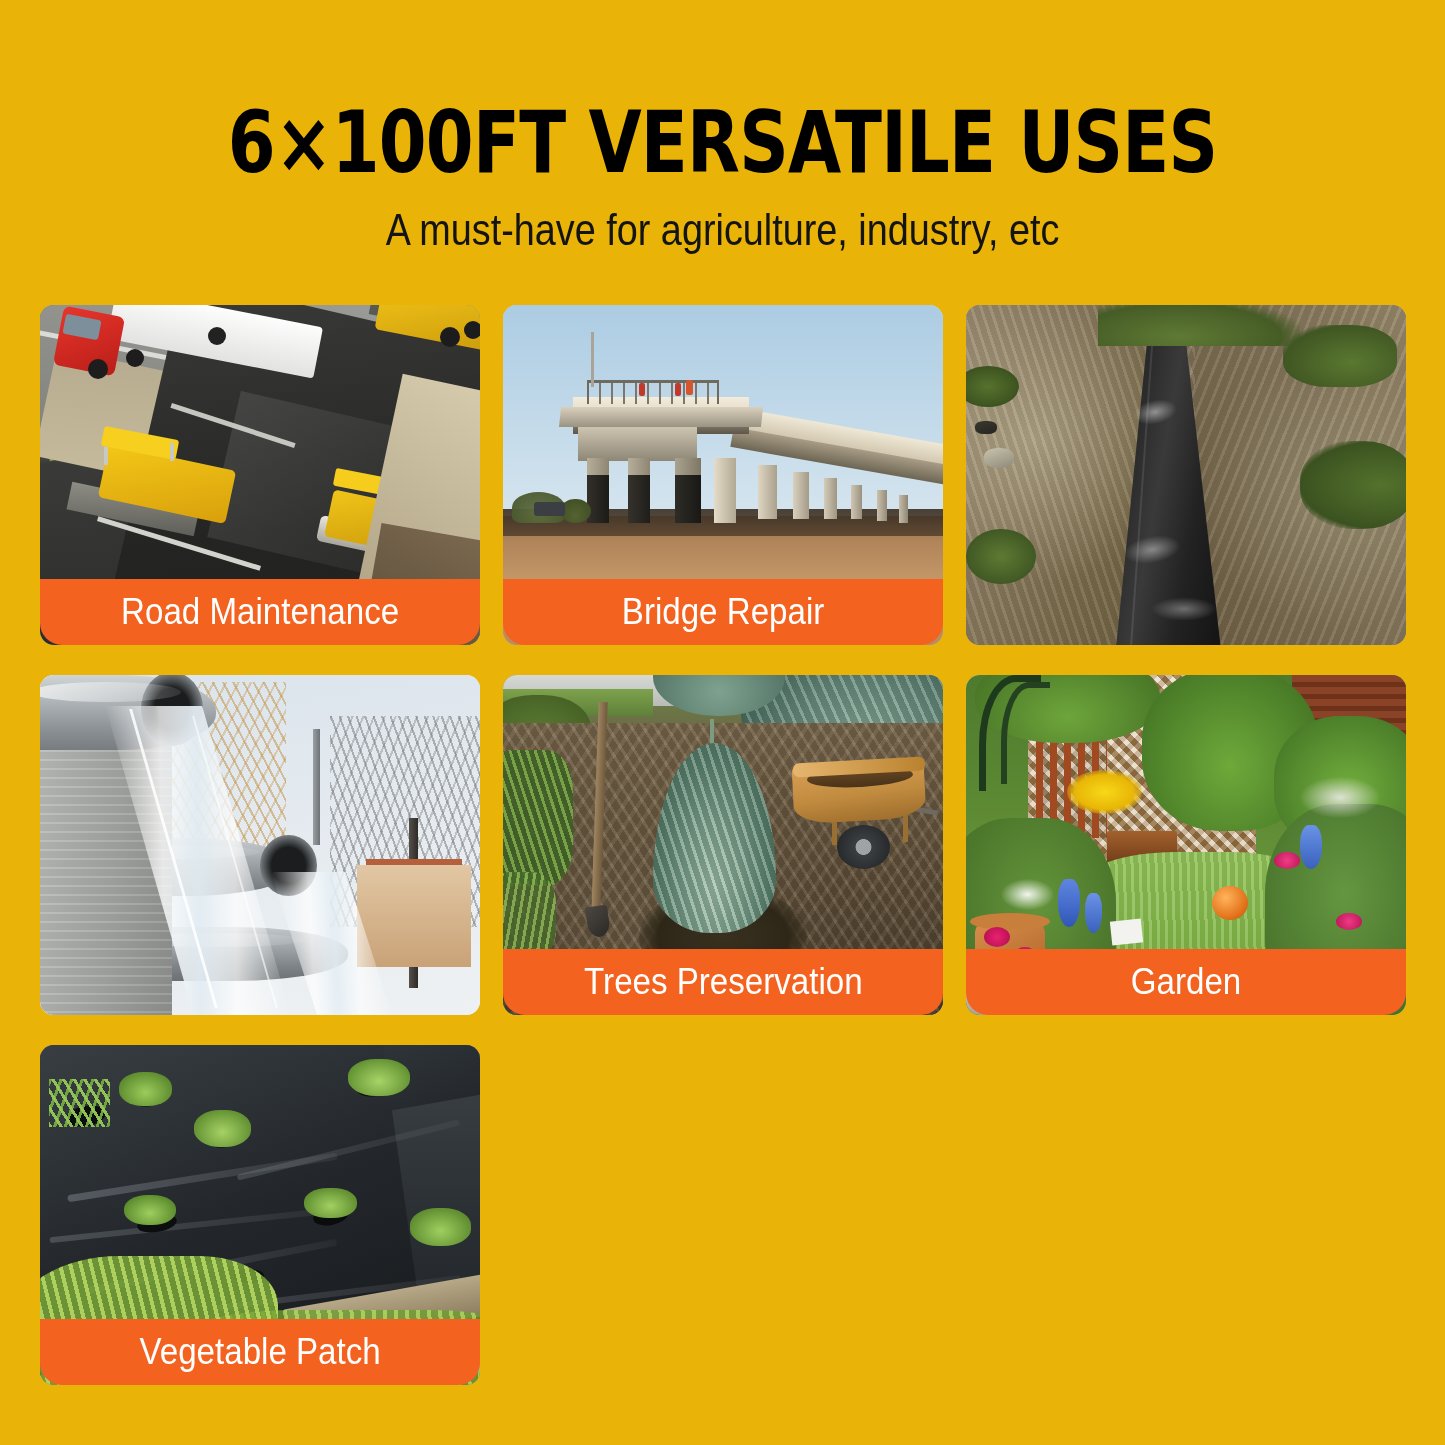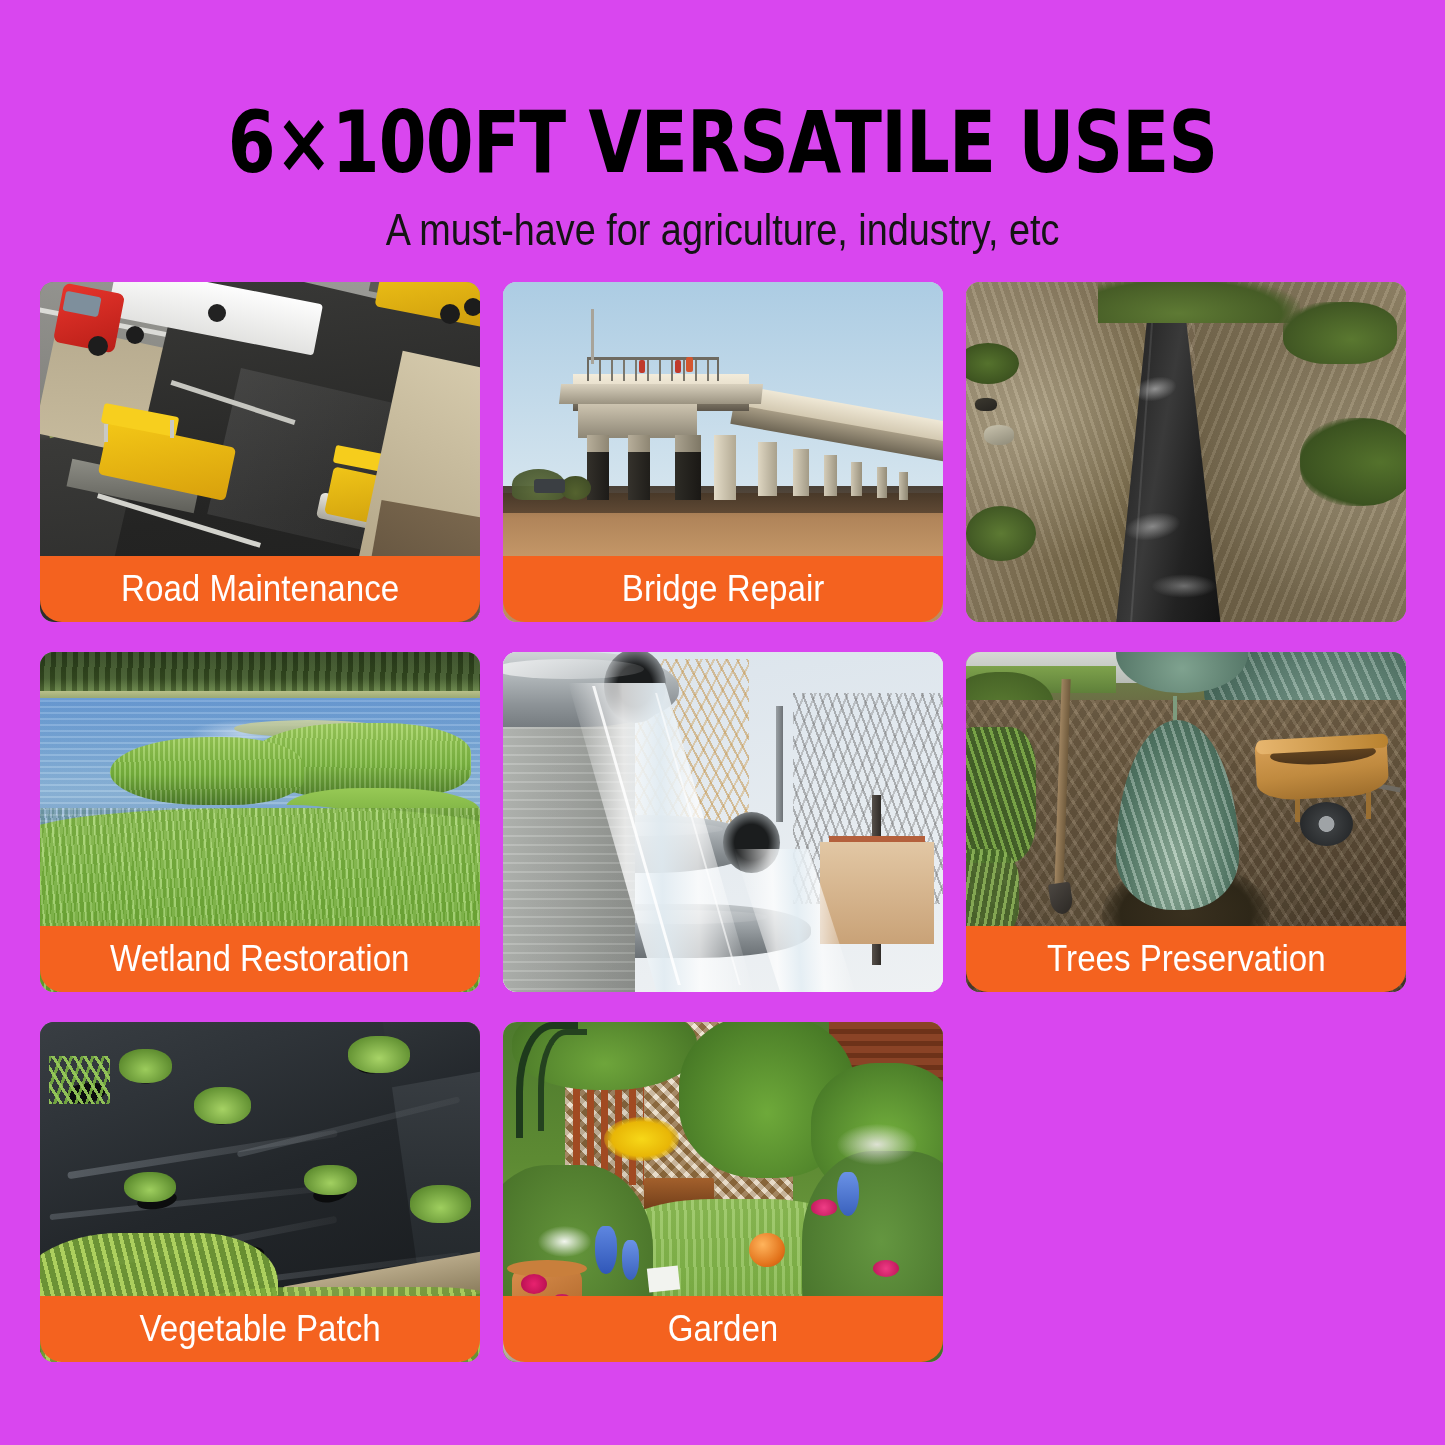--- a/index.html
+++ b/index.html
@@ -10,21 +10,21 @@
     height: 1445px;
     background: #ffffff;
     font-family: "Liberation Sans", sans-serif;
     overflow: hidden;
   }
 
   .page {
     position: relative;
     width: 1445px;
     height: 1445px;
-    background: #d946ef;
+    background: #eab308;
   }
 
   
   .header {
     position: absolute;
     left: 0;
     top: 96px;
     width: 1445px;
     text-align: center;
   }
@@ -50,21 +50,21 @@
     transform: scaleX(0.84);
     transform-origin: center center;
     white-space: nowrap;
     margin-top: 16px;
   }
 
   
   .grid {
     position: absolute;
     left: 40px;
-    top: 282px;
+    top: 305px;
     width: 1366px;
     display: grid;
     grid-template-columns: repeat(3, 1fr);
     grid-template-rows: repeat(3, 1fr);
     column-gap: 23px;
     row-gap: 30px;
   }
 
   .card {
     position: relative;
@@ -498,42 +498,20 @@
         <div class="grassTop"></div>
           <div class="grassR1"></div>
           <div class="grassR2"></div>
         <div class="grassL1"></div>
           <div class="grassL2"></div>
         <div class="stone1"></div>
           <div class="stone2"></div>
       </div>
     </div>
 
-    <div class="card">
-      <div class="photo p4">
-        <div class="treeline"></div>
-          <div class="treelineTex"></div>
-          <div class="farShore"></div>
-        <div class="water"></div>
-          <div class="waterRipple"></div>
-          <div class="waterGlint"></div>
-        <div class="sandbar"></div>
-        <div class="islandB"></div>
-          <div class="islTexB"></div>
-        <div class="islandA"></div>
-          <div class="islTexA"></div>
-        <div class="islandC"></div>
-        <div class="channel"></div>
-        <div class="marshFg"></div>
-          <div class="marshTex"></div>
-      </div>
-      <div class="band">
-        <span class="band-label">Wetland Restoration</span>
-      </div>
-    </div>
 
     <div class="card">
       <div class="photo p5">
         <div class="skyBg"></div>
         <div class="treeBare1"></div>
           <div class="treeBare2"></div>
           <div class="trunk2"></div>
         <div class="pole"></div>
           <div class="bldgRoof"></div>
           <div class="bldg"></div>
@@ -578,55 +556,20 @@
           <div class="barrowLip"></div>
         <div class="barrowWheel"></div>
         <div class="saplingTip"></div>
           <div class="sapling"></div>
           <div class="saplingTex"></div>
         <div class="shovel"></div>
           <div class="shovelTip"></div>
       </div>
       <div class="band">
         <span class="band-label">Trees Preservation</span>
-      </div>
-    </div>
-
-    <div class="card">
-      <div class="photo p9">
-        <div class="soilStrip"></div>
-          <div class="soilStripTex"></div>
-        <div class="fabricTop"></div>
-          <div class="fabricRight"></div>
-          <div class="fabricMain"></div>
-        <div class="wrinkle4"></div>
-          <div class="wrinkle1"></div>
-          <div class="wrinkle2"></div>
-        <div class="wrinkle3"></div>
-          <div class="wrinkle5"></div>
-        <div class="hole1"></div>
-          <div class="hole2"></div>
-          <div class="hole3"></div>
-        <div class="hole4"></div>
-          <div class="hole5"></div>
-          <div class="hole6"></div>
-          <div class="hole7"></div>
-        <div class="plant1"></div>
-          <div class="plant2"></div>
-          <div class="plant3"></div>
-        <div class="plant4"></div>
-          <div class="plant5"></div>
-          <div class="plant6"></div>
-          <div class="plant7"></div>
-        <div class="bedEdge"></div>
-        <div class="grassFg2"></div>
-          <div class="grassFg"></div>
-      </div>
-      <div class="band">
-        <span class="band-label">Vegetable Patch</span>
       </div>
     </div>
 
     <div class="card">
       <div class="photo p8">
         <div class="latticeBg"></div>
           <div class="lattice"></div>
         <div class="woodFence"></div>
           <div class="postsRed"></div>
         <div class="shrubTop"></div>
@@ -655,14 +598,49 @@
           <div class="flPinkR2"></div>
           <div class="flPinkR3"></div>
         <div class="orangeBall"></div>
           <div class="sign"></div>
       </div>
       <div class="band">
         <span class="band-label">Garden</span>
       </div>
     </div>
 
+    <div class="card">
+      <div class="photo p9">
+        <div class="soilStrip"></div>
+          <div class="soilStripTex"></div>
+        <div class="fabricTop"></div>
+          <div class="fabricRight"></div>
+          <div class="fabricMain"></div>
+        <div class="wrinkle4"></div>
+          <div class="wrinkle1"></div>
+          <div class="wrinkle2"></div>
+        <div class="wrinkle3"></div>
+          <div class="wrinkle5"></div>
+        <div class="hole1"></div>
+          <div class="hole2"></div>
+          <div class="hole3"></div>
+        <div class="hole4"></div>
+          <div class="hole5"></div>
+          <div class="hole6"></div>
+          <div class="hole7"></div>
+        <div class="plant1"></div>
+          <div class="plant2"></div>
+          <div class="plant3"></div>
+        <div class="plant4"></div>
+          <div class="plant5"></div>
+          <div class="plant6"></div>
+          <div class="plant7"></div>
+        <div class="bedEdge"></div>
+        <div class="grassFg2"></div>
+          <div class="grassFg"></div>
+      </div>
+      <div class="band">
+        <span class="band-label">Vegetable Patch</span>
+      </div>
+    </div>
+
   </div>
 </div>
 
 </body></html>

